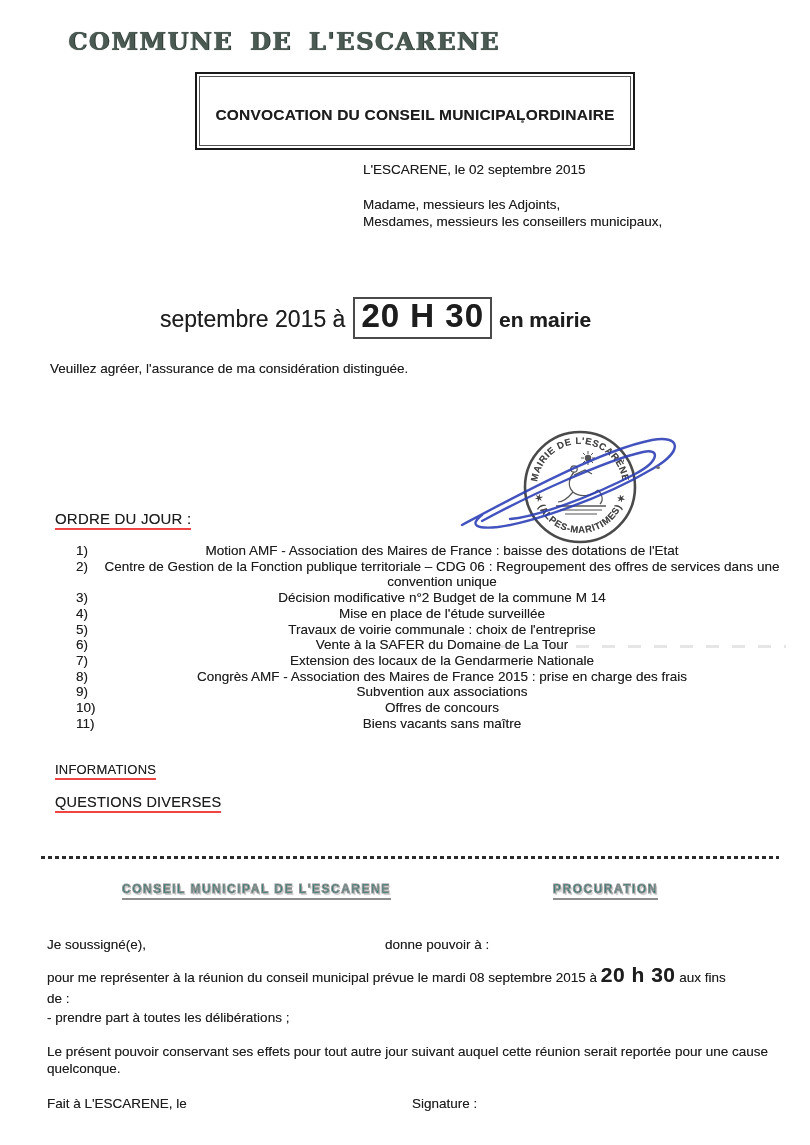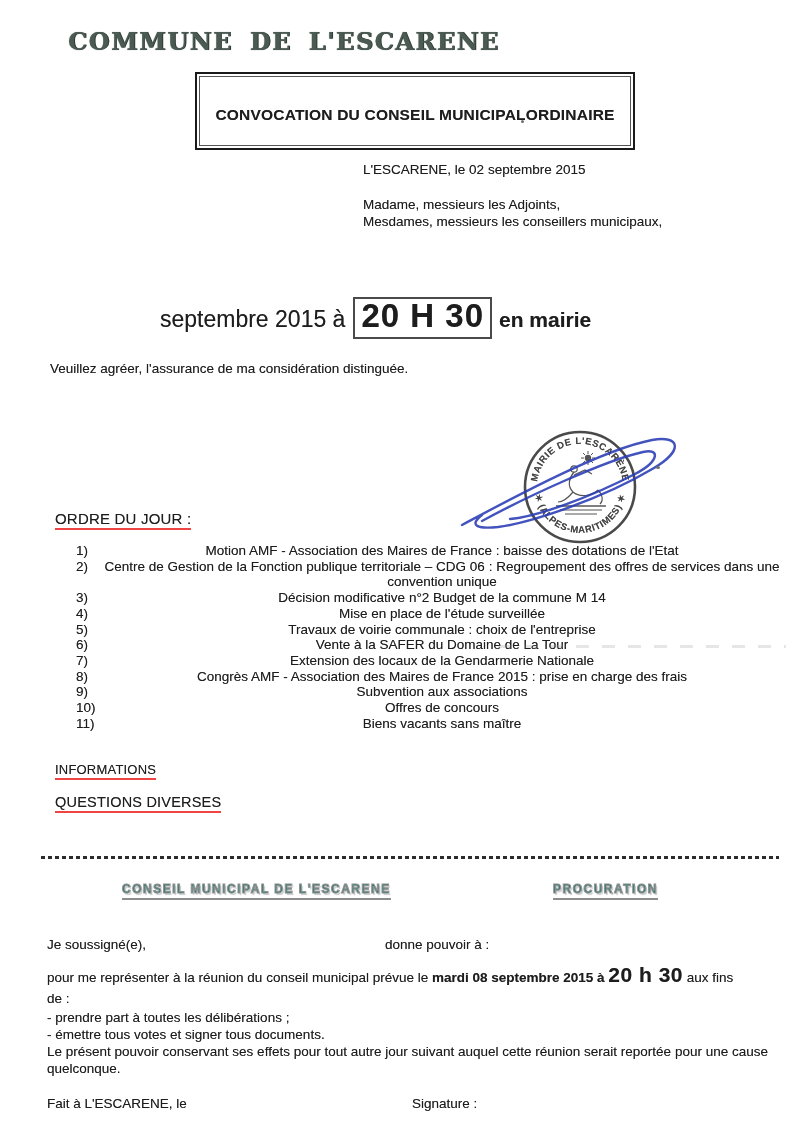--- a/index.html
+++ b/index.html
@@ -65,21 +65,21 @@
     text-shadow:1.5px 1.5px 1px #c8c8c8;
     border-bottom:2.5px solid #8d8d8d; padding-bottom:2px;
     white-space:nowrap;
   }
   .hollow-left  { left:122px; top:882px; }
   .hollow-right { left:553px; top:882px; }
 
   .soussigne { left:47px;  top:936px; }
   .donne     { left:385px; top:936px;text-align:right; }
   .represent { left:47px;  top:966px; white-space:nowrap; }
-  .represent .b  { font-weight:bold; }
+  .represent .b  { font-weight:normal; }
   .represent .bt { font-weight:bold; font-size:21px; letter-spacing:.5px; }
   .de-line  { left:47px; top:990px; }
   .bullet1  { left:47px; top:1009px; }
   .bullet2  { left:47px; top:1026px; }
   .note     { left:47px; top:1043px; width:740px; }
   .fait     { left:47px;  top:1095px; }
   .siglabel { left:412px; top:1095px; }
 
   .dot { position:absolute; background:#6f6f6f; border-radius:50%; }
   .dot1 { left:521px; top:120px; width:3px; height:3px; }
@@ -217,21 +217,20 @@
   <div class="abs hollow hollow-right">PROCURATION</div>
 
   <div class="abs body-txt soussigne">Je soussigné(e),</div>
   <div class="abs body-txt donne">donne pouvoir à :</div>
 
   <div class="abs body-txt represent">
     <span>pour me représenter à la réunion du conseil municipal prévue le </span><span class="b">mardi 08 septembre 2015 à </span><span class="bt">20 h 30</span><span> aux fins</span>
   </div>
   <div class="abs body-txt de-line">de :</div>
   <div class="abs body-txt bullet1">- prendre part à toutes les délibérations ;</div>
-  <div class="abs body-txt bullet2">- émettre tous votes et signer tous documents.</div>
   <div class="abs body-txt note">Le présent pouvoir conservant ses effets pour tout autre jour suivant auquel cette réunion serait reportée pour une cause quelconque.</div>
 
   <div class="abs body-txt fait">Fait à  L'ESCARENE, le</div>
   <div class="abs body-txt siglabel">Signature :</div>
 
   <div class="dot dot1"></div>
   <div class="dot dot2"></div>
   <div class="abs scan-streak"></div>
 
 </div>

